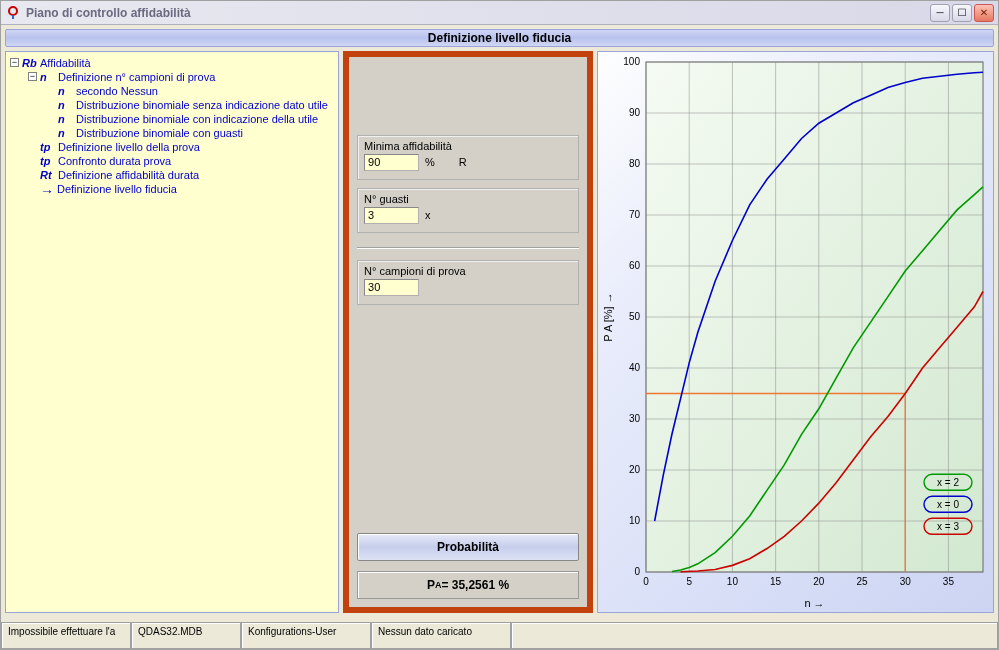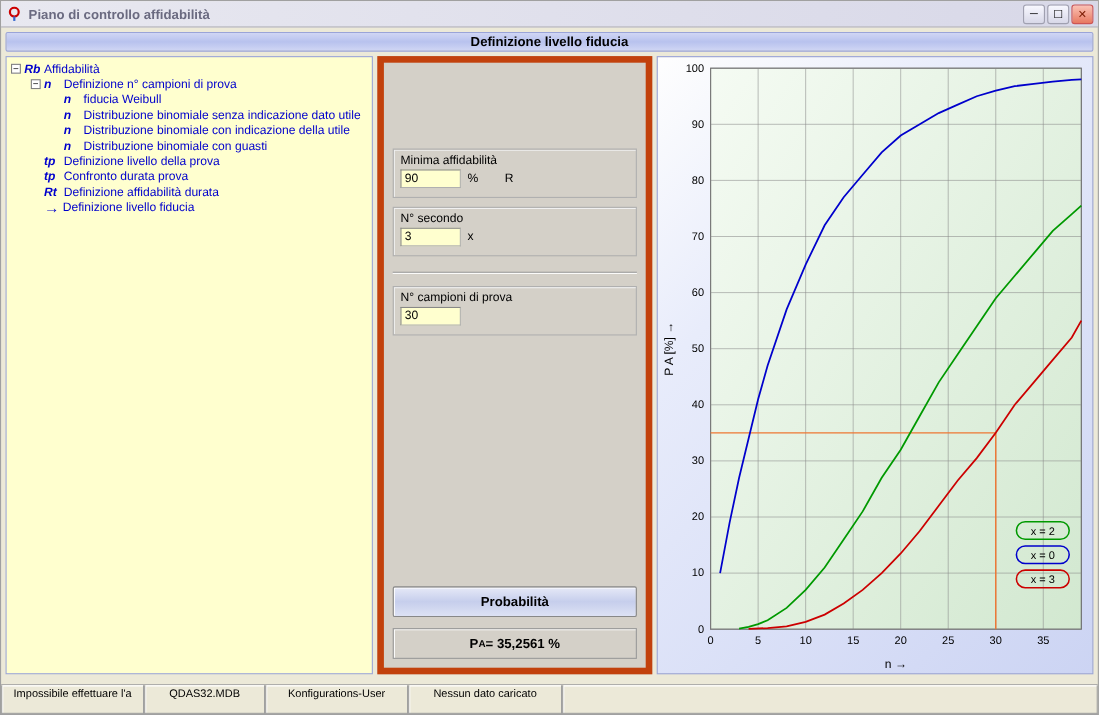--- a/index.html
+++ b/index.html
@@ -149,21 +149,20 @@
     display:flex;align-items:center;justify-content:center;
   }
   .chart-panel svg { display:block; }
 
   .status-area {
     height: 30px;
     background: #ece9d8;
     border-top: 1px solid #a0a0a0;
     display:flex;
     align-items:stretch;
-    text-align:center;
   }
   .status-cell {
     border: 1px solid #a0a0a0;
     border-top: none;
     padding: 3px 6px;
     font-size: 10px;
     background:#ece9d8;
     box-shadow: inset 1px 1px 0 #fff;
     white-space: nowrap;
     overflow:hidden;
@@ -204,21 +203,21 @@
 
       <div class="tree-node">
         <span class="tree-indent" style="width:18px"></span>
         <span class="tree-expander">−</span>
         <span class="tree-icon">n</span>
         <span class="tree-label">Definizione n° campioni di prova</span>
       </div>
       <div class="tree-node">
         <span class="tree-indent" style="width:48px"></span>
         <span class="tree-icon">n</span>
-        <span class="tree-label">fiducia Weibull</span>
+        <span class="tree-label">secondo Nessun</span>
       </div>
       <div class="tree-node">
         <span class="tree-indent" style="width:48px"></span>
         <span class="tree-icon">n</span>
         <span class="tree-label">Distribuzione binomiale senza indicazione dato utile</span>
       </div>
       <div class="tree-node">
         <span class="tree-indent" style="width:48px"></span>
         <span class="tree-icon">n</span>
         <span class="tree-label">Distribuzione binomiale con indicazione della utile</span>
@@ -257,21 +256,21 @@
         <div class="field-label">Minima affidabilità</div>
         <div class="field-row">
           <input class="field-input" value="90" style="">
           <span class="field-unit">%</span>
           <span style="width:12px"></span>
           <span class="field-unit">R</span>
         </div>
       </div>
 
       <div class="field-group">
-        <div class="field-label">N° secondo</div>
+        <div class="field-label">N° guasti</div>
         <div class="field-row">
           <input class="field-input" value="3" style="">
           <span class="field-unit">x</span>
         </div>
       </div>
 
       <div class="divider"></div>
 
       <div class="field-group">
         <div class="field-label">N° campioni di prova</div>

